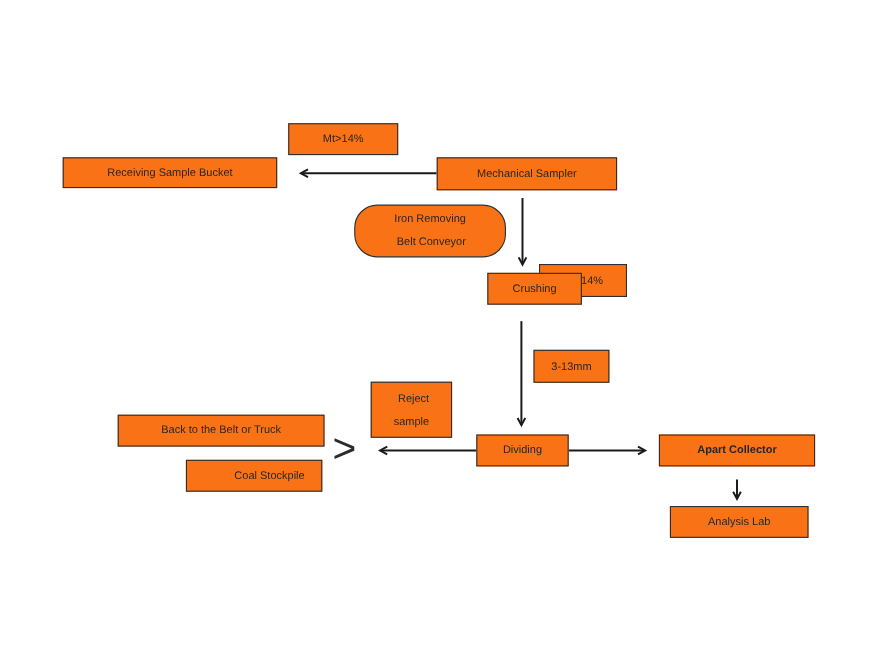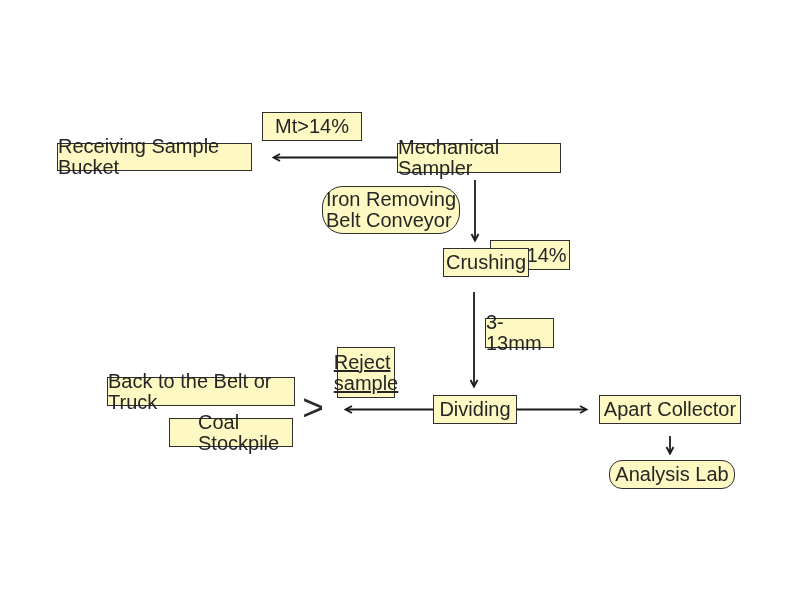--- a/index.html
+++ b/index.html
@@ -9,43 +9,43 @@
     height: 600px;
     background: #ffffff;
     font-family: "Liberation Sans", sans-serif;
     color: #262626;
     overflow: hidden;
   }
   .node {
     position: absolute;
     box-sizing: border-box;
     border: 1.5px solid #2f2f2f;
-    background: #fef9c3;
+    background: #f97316;
     display: flex;
     align-items: center;
     justify-content: center;
-    text-align: left;
-    font-size: 20px;
+    text-align: right;
+    font-size: 10px;
     line-height: 21px;
     white-space: pre-line;
   }
   
   .n-mtgt   { left: 262px; top: 112px; width: 100px; height: 29px; }
   .n-recv   { left:  57px; top: 143px; width: 195px; height: 28px; }
   .n-mech   { left: 397px; top: 143px; width: 164px; height: 30px; }
   .n-iron   { left: 322px; top: 186px; width: 138px; height: 48px; border-radius: 21px; }
   .n-mtle   { left: 490px; top: 195px; width:  80px; height: 30px; margin-top: 45px; }
   .n-crush  { left: 431px; top: 248px; width:  86px; height: 29px; margin-left: 12px; }
   .n-size   { left: 485px; top: 318px; width:  69px; height: 30px; }
-  .n-reject { left: 337px; top: 347px; width:  58px; height: 51px; text-decoration: underline; }
+  .n-reject { left: 337px; top: 347px; width:  74px; height: 51px; }
   .n-back   { left: 107px; top: 377px; width: 188px; height: 29px; }
   .n-coal   { left: 169px; top: 418px; width: 124px; height: 29px; padding-left: 28px; }
   .n-div    { left: 433px; top: 395px; width:  84px; height: 29px; }
-  .n-apart  { left: 599px; top: 395px; width: 142px; height: 29px; }
-  .n-lab    { left: 609px; top: 460px; width: 126px; height: 29px; border-radius: 13px; }
+  .n-apart  { left: 599px; top: 395px; width: 142px; height: 29px; font-weight: bold; }
+  .n-lab    { left: 609px; top: 460px; width: 126px; height: 29px; }
 
   .fork {
     position: absolute;
     left: 295px;
     top: 386px;
     width: 36px;
     height: 44px;
     font-size: 37px;
     font-weight: 300;
     line-height: 44px;

